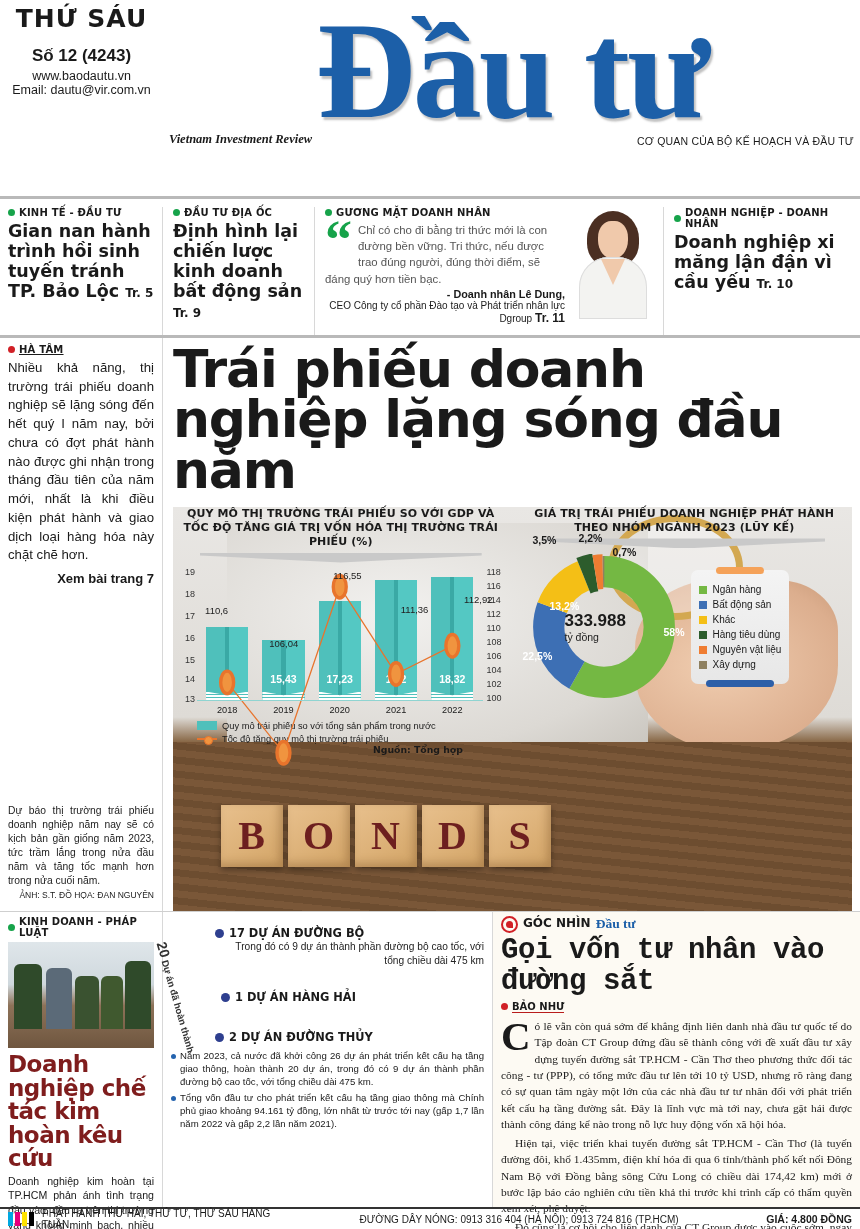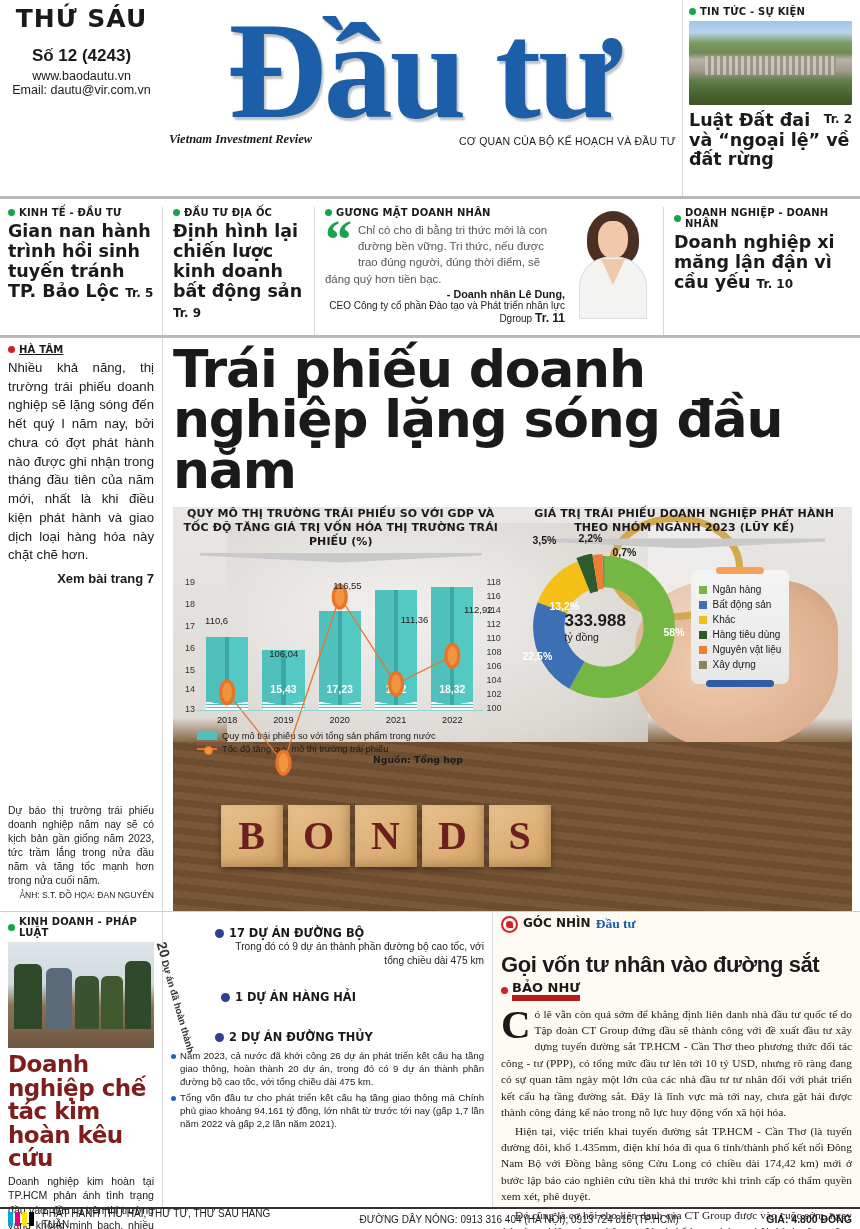--- a/index.html
+++ b/index.html
@@ -145,21 +145,21 @@
   .ct {
     text-align:center; font-weight:bold; font-size:11px; line-height:1.28;
     font-family:"DejaVu Sans", sans-serif; letter-spacing:.1px;
   }
   .ct-deco {
     height:10px; margin:3px auto 4px auto; width:84%;
     background:linear-gradient(to bottom,#cfcfcf 0,#cfcfcf 1px,transparent 1px);
     clip-path:polygon(0 0, 50% 0, 50% 100%, 50% 0, 100% 0, 100% 30%, 50% 100%, 0 30%);
     background:#c9c9c9;
   }
-  .plot { position:relative; height:148px; margin-top:14px;padding-left:44px; }
+  .plot { position:relative; height:148px; margin-top:4px;padding-left:44px; }
   .ax-l, .ax-r { position:absolute; top:0; width:22px; height:148px; }
   .ax-l { left:0; } .ax-r { right:0; text-align:right; }
   .ax-l span, .ax-r span {
     position:absolute; font-size:9px; color:#333; right:0; transform:translateY(-50%);
   }
   .ax-r span { left:0; text-align:left; }
   .bars { position:absolute; left:26px; right:28px; top:0; bottom:14px;
           display:flex; align-items:flex-end; justify-content:space-around; }
   .barwrap { width:15%; position:relative; height:100%; display:flex; align-items:flex-end; }
   .bar {
@@ -301,26 +301,26 @@
     width:17px; height:17px; border-radius:50%; border:2.2px solid #d12026;
     position:relative; flex:none;
   }
   .gn-icon:after {
     content:""; position:absolute; left:3px; top:3px; width:7px; height:7px;
     border-radius:50% 50% 0 50%; background:#d12026;
   }
   .gn-t1 { font-weight:bold; font-size:12px; font-family:"DejaVu Sans", sans-serif; }
   .gn-t2 { font-weight:bold; font-size:13.5px; color:#1c5fa8; font-family:"Liberation Serif", serif; }
   .gn-hl {
-    font-weight:bold; font-size:22px; line-height:1.06; margin-top:20px;
-    font-family:Liberation Sans, sans-serif; letter-spacing:-.4px;
+    font-weight:bold; font-size:29px; line-height:1.06; margin-top:3px;
+    font-family:Liberation Mono, monospace; letter-spacing:-.4px;
   }
   .byline { display:flex; align-items:center; gap:4px; margin-top:3px; }
-  .by-t { font-size:13px; font-weight:bold; font-family:"DejaVu Sans", sans-serif;
-          border-bottom:6px solid #b91c1c; }
+  .by-t { font-size:10px; font-weight:bold; font-family:"DejaVu Sans", sans-serif;
+          border-bottom:1px solid #b91c1c; }
   .gn-body {
     font-family:"Liberation Serif", serif; font-size:11.4px; line-height:1.44;
     text-align:justify; margin-top:5px;
   }
   .gn-body p { text-indent:14px; margin-top:2px; }
   .gn-body p.first { text-indent:0; }
   .dropcap {
     float:left; font-size:41px; line-height:.82; font-weight:bold; margin:2px 4px 0 0;
     font-family:"Liberation Serif", serif;
   }
@@ -349,31 +349,20 @@
     </div>
 
     <div class="mh-center">
       <div class="logo-big">Đầu tư</div>
       <div class="logo-sub-row">
         <div class="logo-vir">Vietnam Investment Review</div>
         <div class="logo-org">CƠ QUAN CỦA BỘ KẾ HOẠCH VÀ ĐẦU TƯ</div>
       </div>
     </div>
 
-    <div class="mh-right">
-      <div class="kicker">
-        <span class="dot"></span>
-        <span class="kicker-t">TIN TỨC - SỰ KIỆN</span>
-      </div>
-      <div class="thumb-news"></div>
-      <div class="hl-right">
-        <span class="pg">Tr. 2</span>
-        <span>Luật Đất đai và “ngoại lệ” về đất rừng</span>
-      </div>
-    </div>
   </div>
 
   <div class="rule"></div>
 
   <div class="promo">
 
     <div class="promo-col pc1">
       <div class="kicker">
         <span class="dot"></span>
         <span class="kicker-t">KINH TẾ - ĐẦU TƯ</span>

